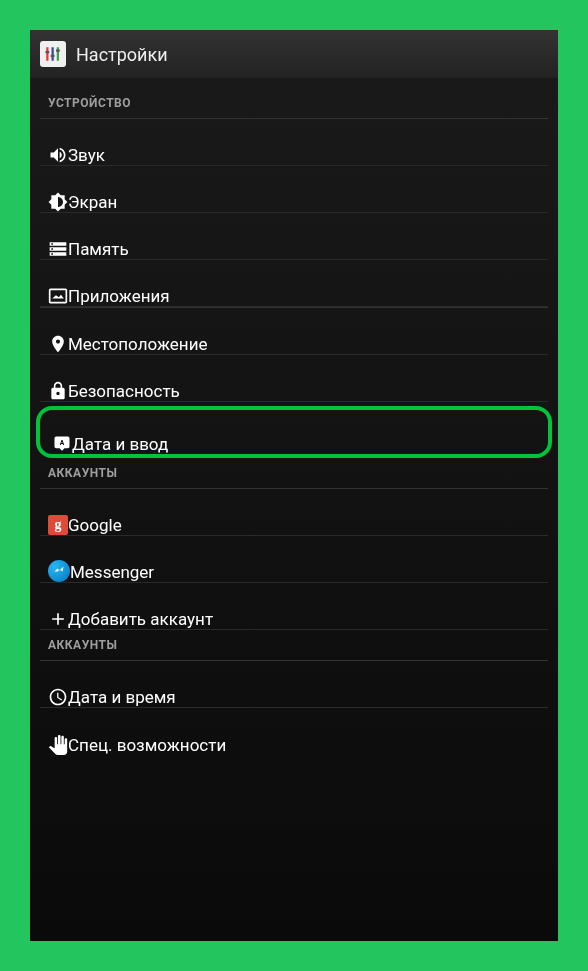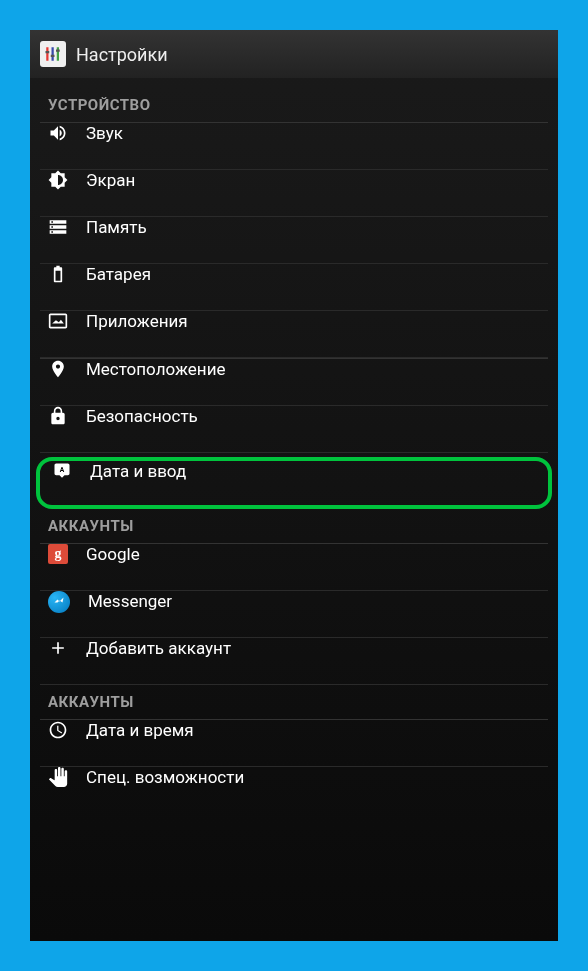--- a/index.html
+++ b/index.html
@@ -5,21 +5,21 @@
   * { margin: 0; padding: 0; box-sizing: border-box; }
   body {
     background: #fff;
     font-family: "Roboto", "Helvetica Neue", Arial, sans-serif;
     display: flex;
     justify-content: center;
   }
   .screen {
     width: 588px;
     height: 971px;
-    background: #0ea5e9;
+    background: #22c55e;
     padding: 30px;
     position: relative;
   }
   .content {
     width: 100%;
     height: 100%;
     background: linear-gradient(180deg, #1a1a1a 0%, #0a0a0a 100%);
     overflow: hidden;
   }
   .header {
@@ -41,36 +41,35 @@
   }
   .header-icon svg { width: 18px; height: 18px; }
   .header-title {
     color: #eee;
     font-size: 18px;
     font-weight: 400;
   }
   .scroll { padding: 0 10px 0 10px; }
   .section-header {
     color: #9e9e9e;
-    font-size: 15px;
+    font-size: 12px;
     font-weight: 700;
     letter-spacing: 0.5px;
     padding: 18px 8px 8px 8px;
   }
   .divider {
     height: 1px;
     background: #333;
     margin: 0 0 0 0;
   }
   .row {
     display: flex;
-    align-items: flex-start;
+    align-items: flex-end;
     height: 47px;
     padding: 0 8px;
-    gap: 18px;
     cursor: pointer;
     border-bottom: 1px solid #2a2a2a;
   }
   .row:last-child { border-bottom: none; }
   .row .icon {
     width: 20px;
     height: 20px;
     display: flex;
     align-items: center;
     justify-content: center;
@@ -159,28 +158,20 @@
 
       <div class="row">
         <span class="icon">
           <svg viewBox="0 0 24 24">
               <path d="M2 20h20v-4H2v4zm2-3h2v2H4v-2zM2 4v4h20V4H2zm4 3H4V5h2v2zm-4 7h20v-4H2v4zm2-3h2v2H4v-2z"></path>
             </svg>
         </span>
         <span class="label">Память</span>
       </div>
 
-      <div class="row">
-        <span class="icon">
-          <svg viewBox="0 0 24 24">
-              <path d="M15.67 4H14V2h-4v2H8.33C7.6 4 7 4.6 7 5.33v15.33C7 21.4 7.6 22 8.33 22h7.33c.74 0 1.34-.6 1.34-1.33V5.33C17 4.6 16.4 4 15.67 4zM15 20H9V8h6v12z"></path>
-            </svg>
-        </span>
-        <span class="label">Батарея</span>
-      </div>
 
       <div class="row">
         <span class="icon">
           <svg viewBox="0 0 24 24">
               <path d="M21 3H3c-1.1 0-2 .9-2 2v14c0 1.1.9 2 2 2h18c1.1 0 2-.9 2-2V5c0-1.1-.9-2-2-2zm0 16H3V5h18v14zM5 15h14l-3.5-4.5-2.5 3L9.5 11 5 15z"></path>
             </svg>
         </span>
         <span class="label">Приложения</span>
       </div>
 

